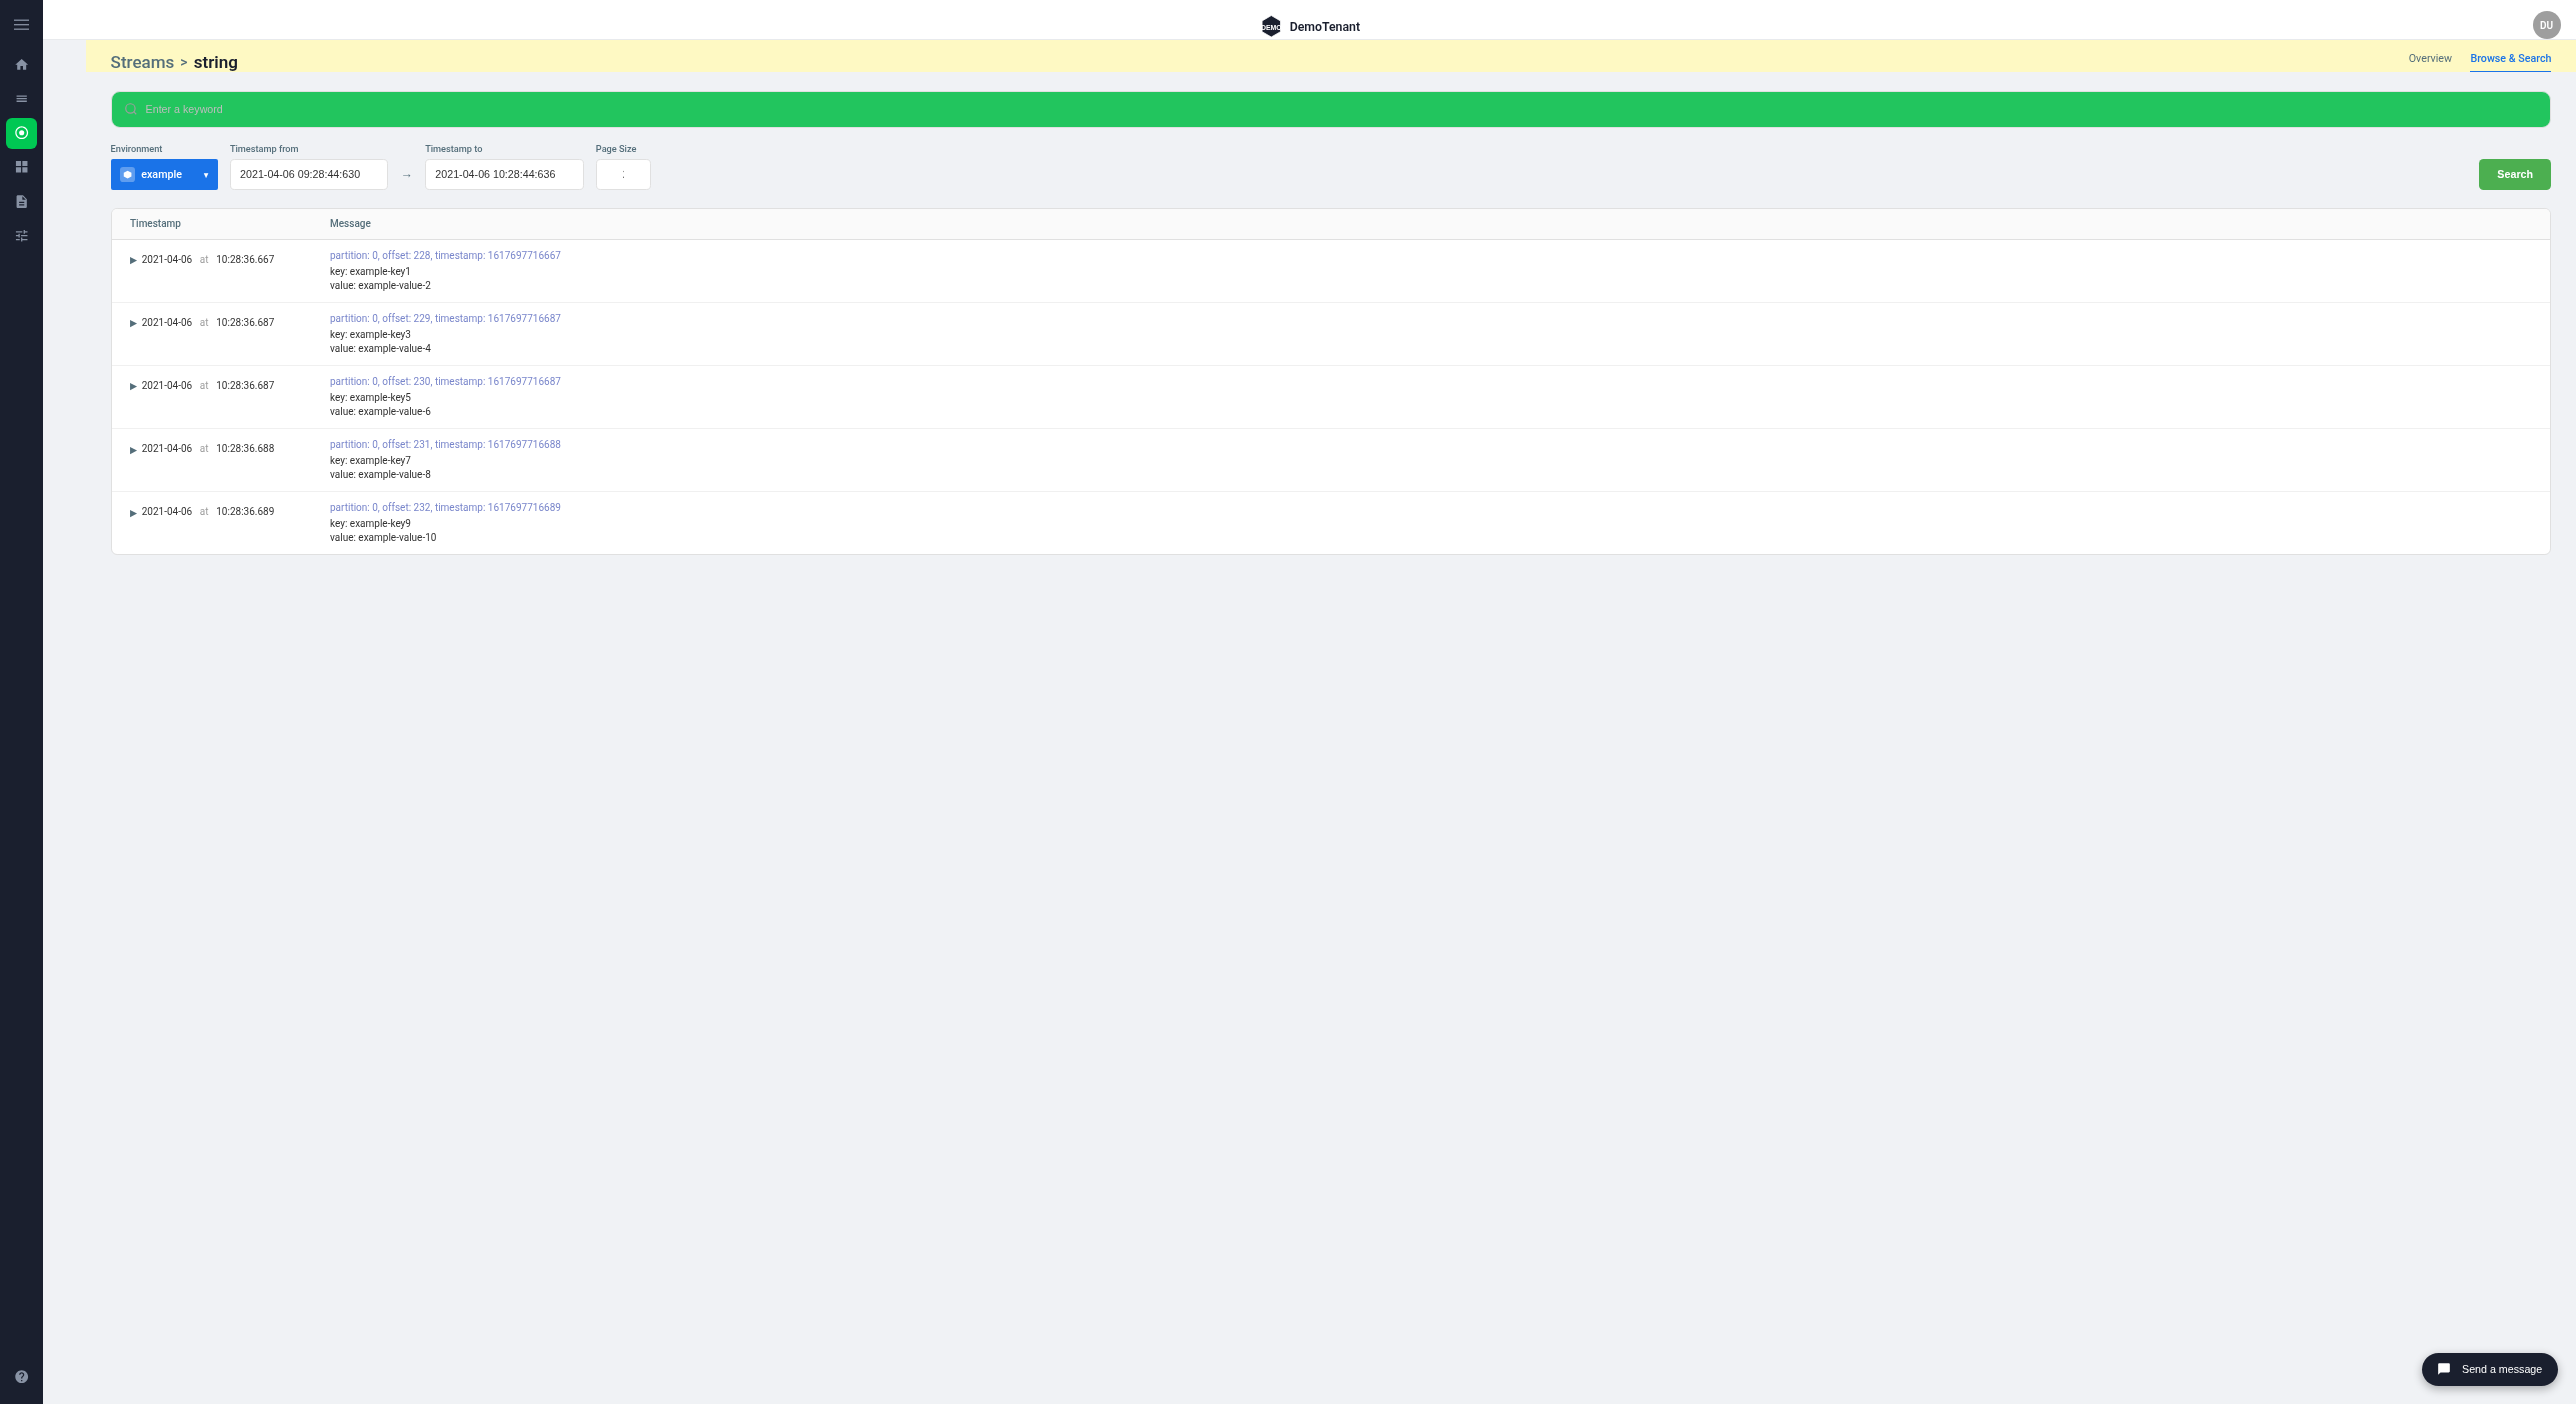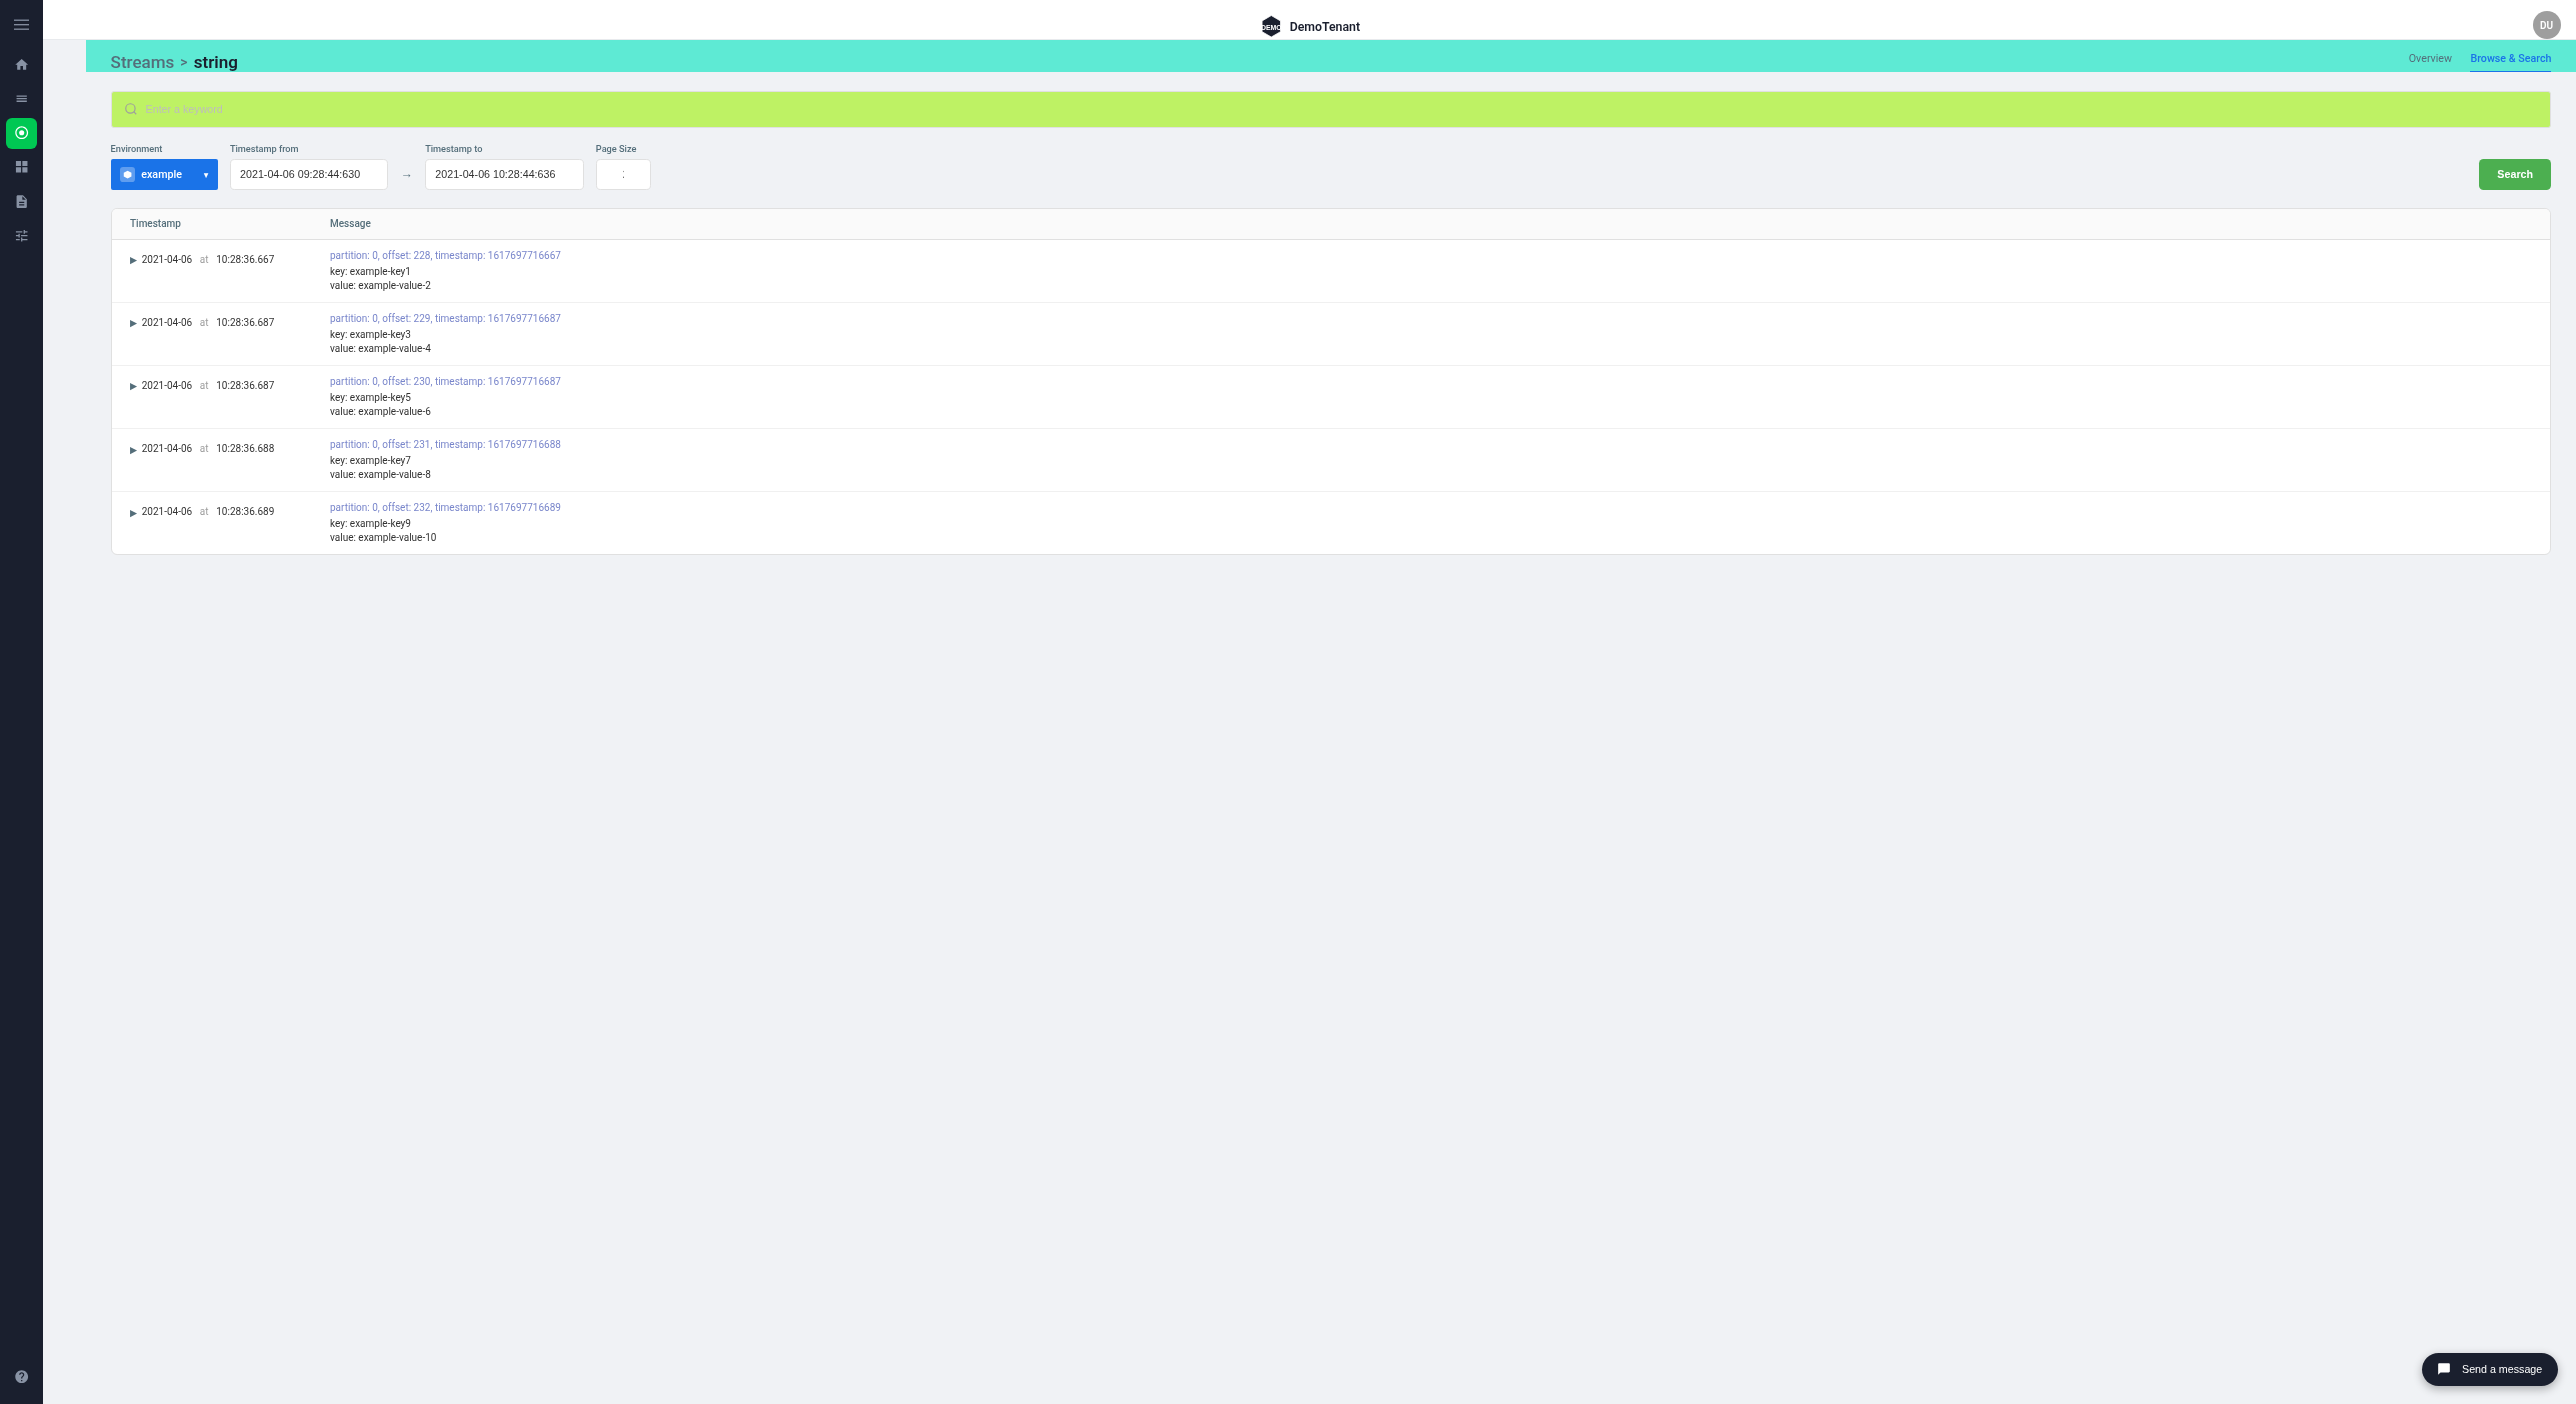--- a/index.html
+++ b/index.html
@@ -87,21 +87,21 @@
       margin-left: 43px;
       margin-top: 40px;
       flex: 1;
       display: flex;
       flex-direction: column;
       overflow: hidden;
     }
 
     
     .page-header {
-      background: #5eead4;
+      background: #fef9c3;
       padding: 12.3px 24.6px 0 24.6px;
       display: flex;
       align-items: center;
       justify-content: space-between;
     }
     .breadcrumb {
       display: flex;
       align-items: center;
       gap: 6.1px;
       font-size: 17px;
@@ -139,23 +139,23 @@
 
     
     .content {
       flex: 1;
       overflow-y: auto;
       padding: 18.4px 24.6px;
     }
 
     
     .search-bar {
-      background: #bef264;
+      background: #22c55e;
       border: 0.8px solid #e0e0e0;
-      border-radius: 3px;
+      border-radius: 9px;
       display: flex;
       align-items: center;
       padding: 0 12.3px;
       height: 37px;
       margin-bottom: 15.4px;
     }
     .search-bar svg {
       width: 14px;
       height: 14px;
       color: #9e9e9e;

